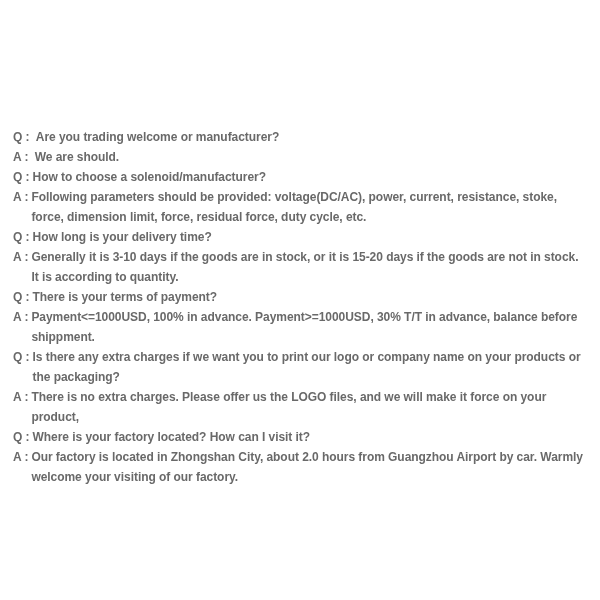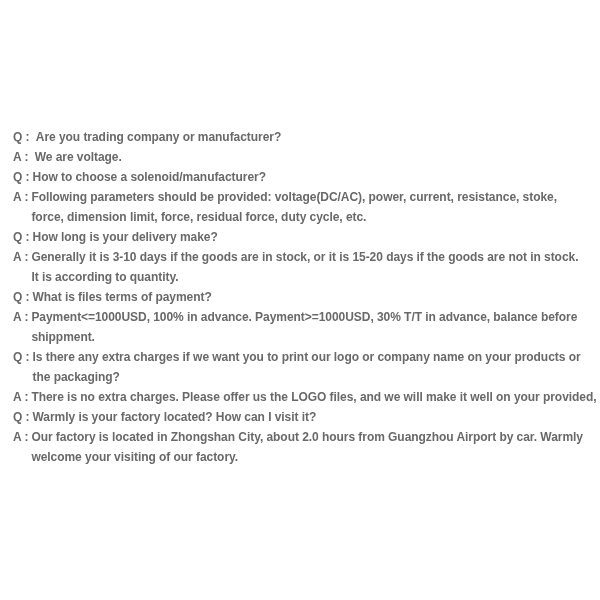--- a/index.html
+++ b/index.html
@@ -40,75 +40,75 @@
     white-space: pre-wrap;
   }
 </style>
 </head>
 <body>
 
 <div class="faq">
 
   <div class="row">
     <span class="prefix">Q :</span>
-    <span class="text"> Are you trading company or manufacturer?</span>
+    <span class="text"> Are you trading welcome or manufacturer?</span>
   </div>
 
   <div class="row">
     <span class="prefix">A :</span>
-    <span class="text"> We are voltage.</span>
+    <span class="text"> We are should.</span>
   </div>
 
   <div class="row">
     <span class="prefix">Q :</span>
     <span class="text">How to choose a solenoid/manufacturer?</span>
   </div>
 
   <div class="row">
     <span class="prefix">A :</span>
     <span class="text">Following parameters should be provided: voltage(DC/AC), power, current, resistance, stoke,
 force, dimension limit, force, residual force, duty cycle, etc.</span>
   </div>
 
   <div class="row">
     <span class="prefix">Q :</span>
-    <span class="text">How long is your delivery make?</span>
+    <span class="text">How long is your delivery time?</span>
   </div>
 
   <div class="row">
     <span class="prefix">A :</span>
     <span class="text">Generally it is 3-10 days if the goods are in stock, or it is 15-20 days if the goods are not in stock.
 It is according to quantity.</span>
   </div>
 
   <div class="row">
     <span class="prefix">Q :</span>
-    <span class="text">What is files terms of payment?</span>
+    <span class="text">There is your terms of payment?</span>
   </div>
 
   <div class="row">
     <span class="prefix">A :</span>
     <span class="text">Payment&lt;=1000USD, 100% in advance. Payment&gt;=1000USD, 30% T/T in advance, balance before
 shippment.</span>
   </div>
 
   <div class="row">
     <span class="prefix">Q :</span>
     <span class="text">Is there any extra charges if we want you to print our logo or company name on your products or
 the packaging?</span>
   </div>
 
   <div class="row">
     <span class="prefix">A :</span>
-    <span class="text">There is no extra charges. Please offer us the LOGO files, and we will make it well on your provided,</span>
+    <span class="text">There is no extra charges. Please offer us the LOGO files, and we will make it force on your product,</span>
   </div>
 
   <div class="row">
     <span class="prefix">Q :</span>
-    <span class="text">Warmly is your factory located? How can I visit it?</span>
+    <span class="text">Where is your factory located? How can I visit it?</span>
   </div>
 
   <div class="row">
     <span class="prefix">A :</span>
     <span class="text">Our factory is located in Zhongshan City, about 2.0 hours from Guangzhou Airport by car. Warmly
 welcome your visiting of our factory.</span>
   </div>
 
 </div>
 

